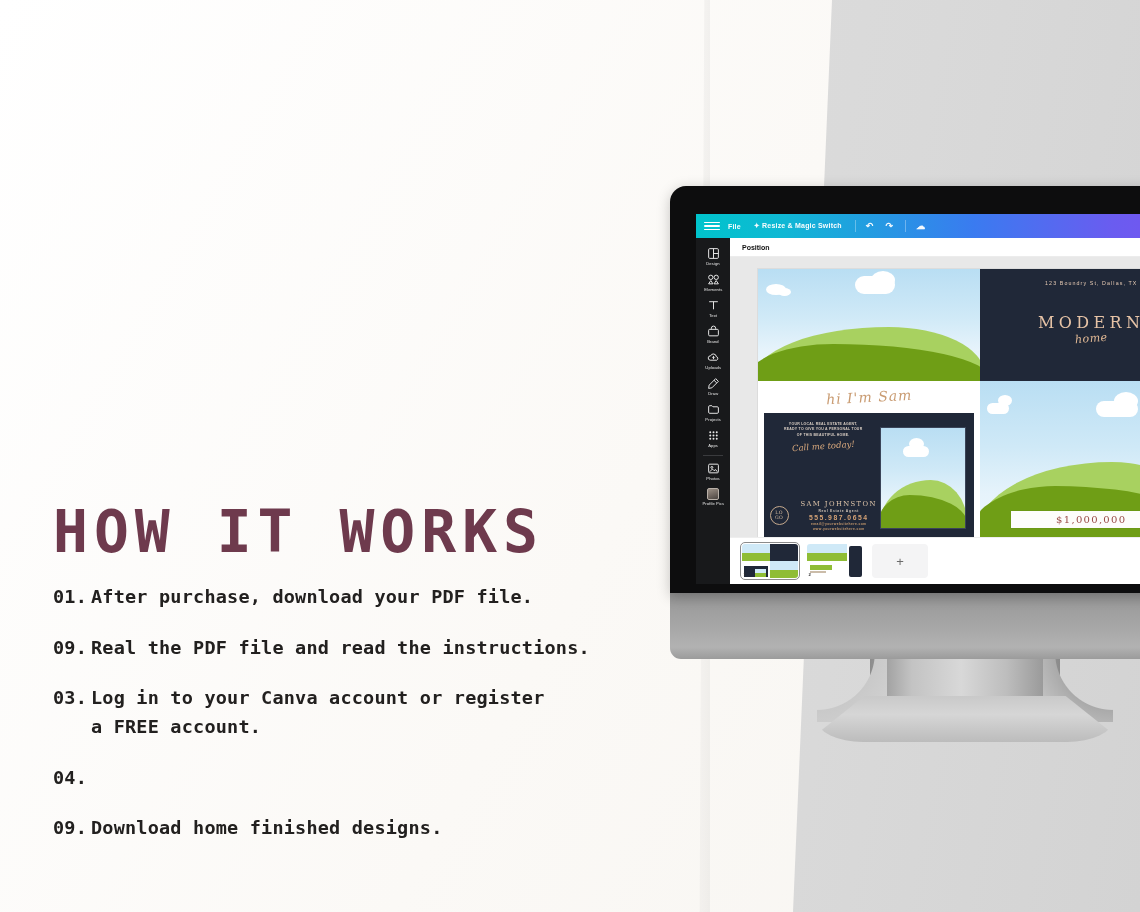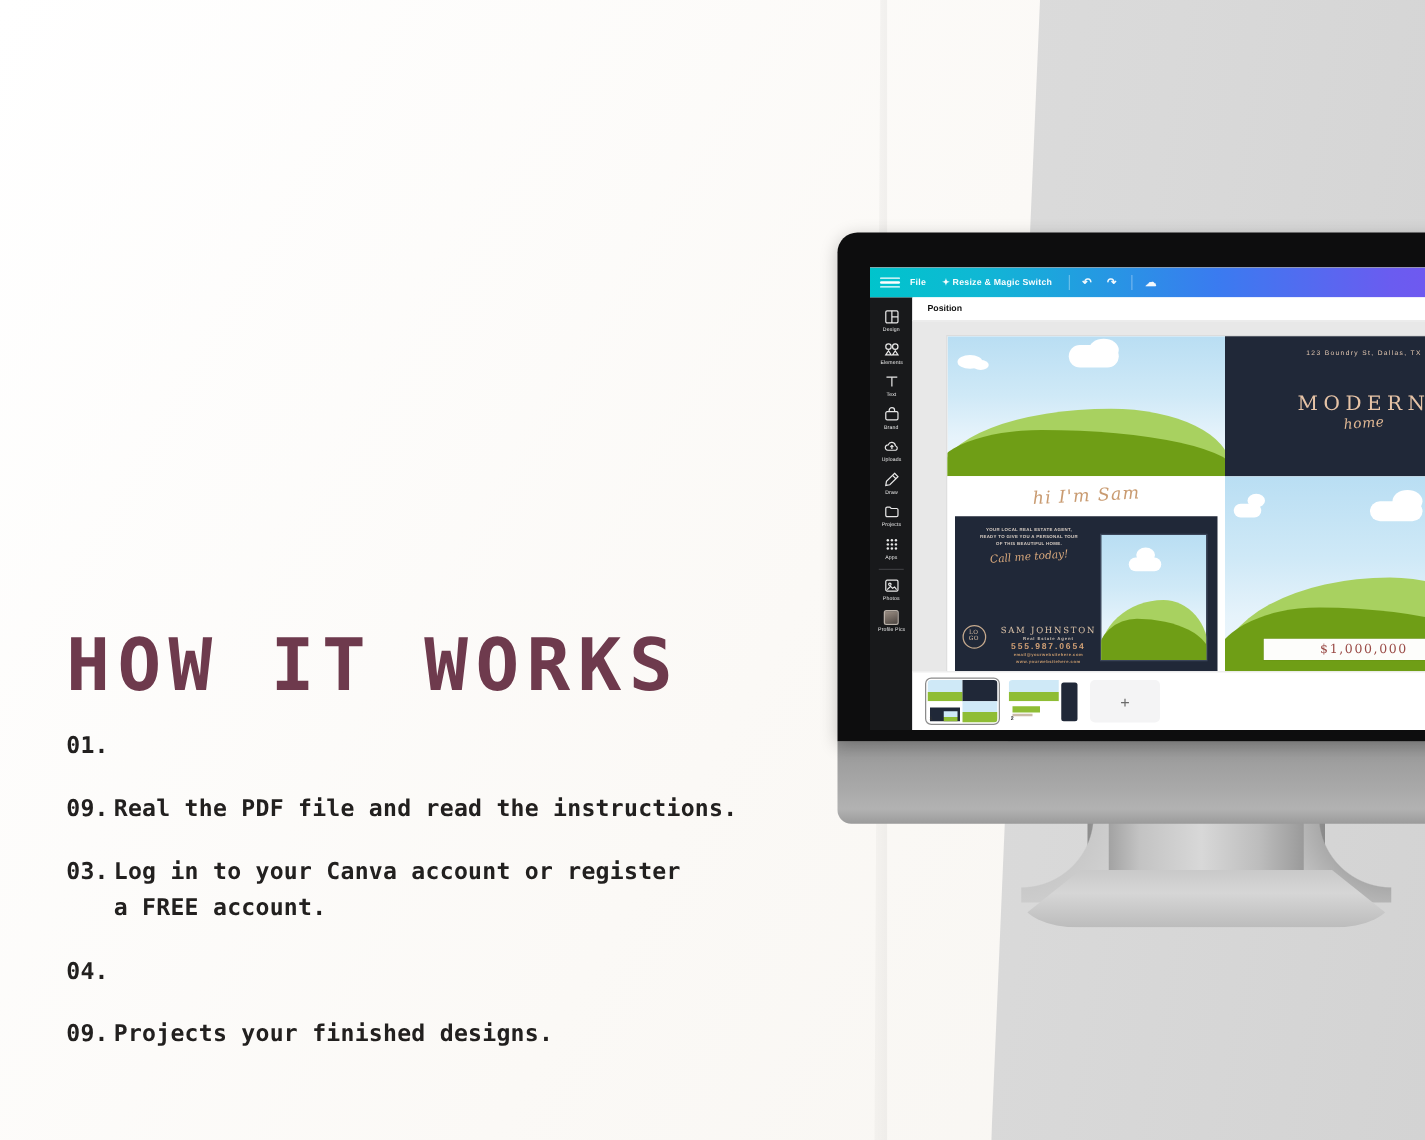--- a/index.html
+++ b/index.html
@@ -184,21 +184,21 @@
   #card-left { flex:1.15; display:flex; flex-direction:column; align-items:center; }
   .card-copy {
     font-family:"Liberation Sans", sans-serif; font-size:3.5px; font-weight:700;
     color:#d9cec4; text-align:center; line-height:1.55; letter-spacing:0.25px;
     white-space:pre-line; margin-top:2px;
   }
   .card-call {
     font-family:"DejaVu Serif", serif; font-style:italic; font-size:8.5px;
     color:#d8a87c; margin-top:3px; transform:rotate(-4deg);
   }
-  #card-contact { margin-top:auto; margin-bottom:6px; display:flex; gap:12px; }
+  #card-contact { margin-top:auto; margin-bottom:6px; display:flex; align-items:center; gap:12px; }
   #card-logo {
     width:19px; height:19px; border-radius:50%;
     border:0.6px solid #c5a98d; color:#d7bda2;
     font-family:"DejaVu Serif", serif; font-size:4.6px;
     display:flex; flex-direction:column; align-items:center; justify-content:center;
     line-height:1.05; letter-spacing:0.3px; flex:0 0 19px;
   }
   #card-info { text-align:center; }
   .ci-name {
     font-family:"DejaVu Serif", serif; font-size:6.8px; letter-spacing:1.4px;
@@ -265,40 +265,41 @@
 <div id="bg-left"></div>
 <div id="bg-right"></div>
 <div id="bg-right-shadow"></div>
 
 <div id="howitworks">
   <div id="hiw-title">HOW IT WORKS</div>
   <div id="hiw-list">
 
     <div class="hiw-step">
       <span class="hiw-num">01.</span>
+      <span class="hiw-txt">After purchase, download your PDF file.</span>
     </div>
 
     <div class="hiw-step">
       <span class="hiw-num">09.</span>
       <span class="hiw-txt">Real the PDF file and read the instructions.</span>
     </div>
 
     <div class="hiw-step">
       <span class="hiw-num">03.</span>
       <span class="hiw-txt">Log in to your Canva account or register
    a FREE account.</span>
     </div>
 
     <div class="hiw-step">
       <span class="hiw-num">04.</span>
     </div>
 
     <div class="hiw-step">
       <span class="hiw-num">09.</span>
-      <span class="hiw-txt">Projects your finished designs.</span>
+      <span class="hiw-txt">Download home finished designs.</span>
     </div>
 
   </div>
 </div>
 
 <div id="monitor">
   <div id="stand-neck"></div>
   <div id="stand-curve-l"></div>
   <div id="stand-curve-r"></div>
   <div id="stand-base"></div>

